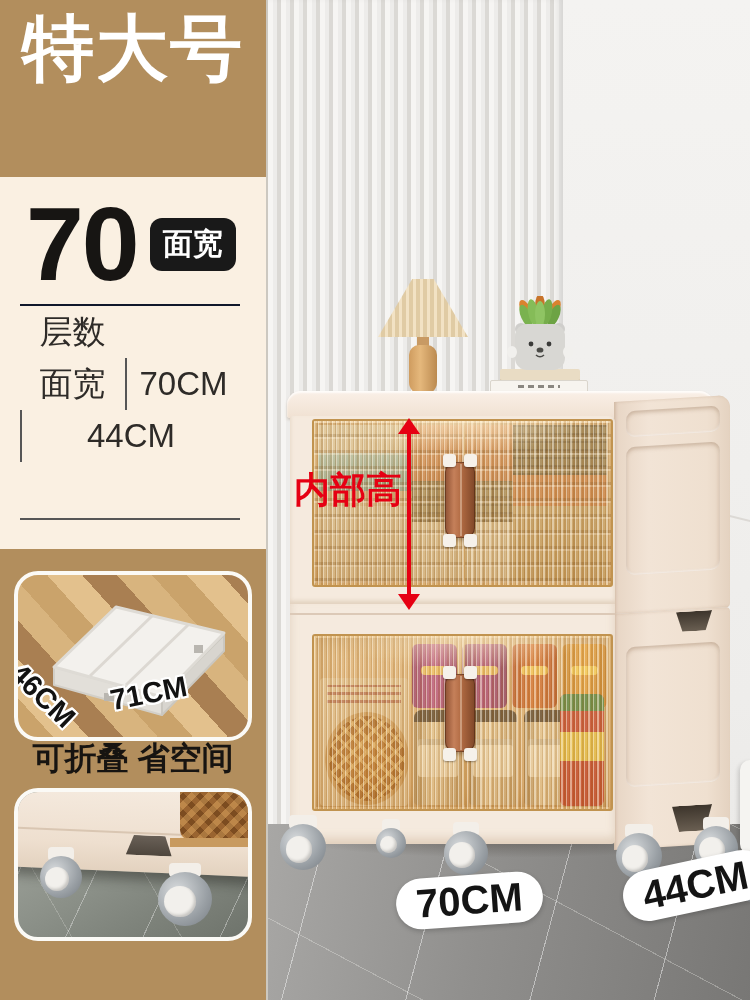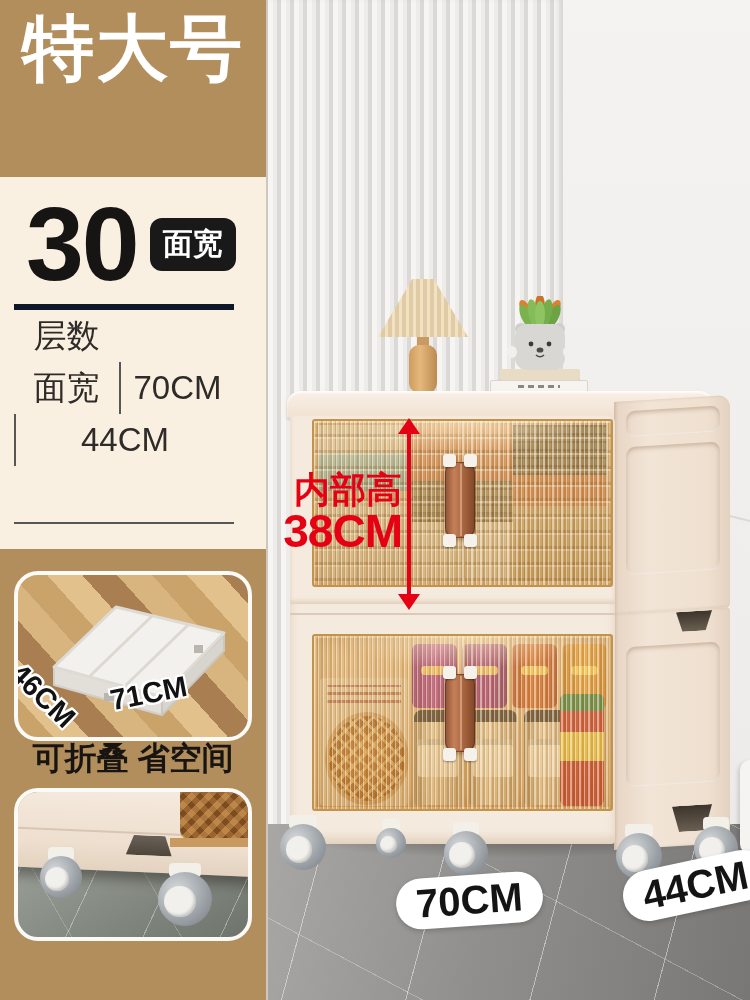--- a/index.html
+++ b/index.html
@@ -13,22 +13,22 @@
   .size-label{position:absolute;left:22px;top:2px;font-size:72px;line-height:1.3;
     font-weight:900;color:#fff;letter-spacing:2px;white-space:nowrap;}
   .variant-badge{position:absolute;left:26px;top:104px;background:#fcf2e2;border-radius:30px;
     padding:3px 18px;font-size:35px;font-weight:800;color:#181512;white-space:nowrap;}
 
   .block-spec{position:absolute;left:0;top:177px;width:266px;height:372px;background:#faf0e2;}
   .width-line{position:absolute;left:26px;top:10px;display:flex;align-items:center;gap:12px;}
   .width-big{font-size:104px;font-weight:800;color:#171513;line-height:1.1;letter-spacing:-2px;}
   .width-badge{background:#191919;color:#fff;font-size:30px;font-weight:700;border-radius:12px;
     padding:6px 13px;white-space:nowrap;}
-  .spec-table{position:absolute;left:14px;top:127px;width:220px;height:212px;
-    border-top:6px solid #0f172a;border-bottom:2px solid #565656;}
+  .spec-table{position:absolute;left:20px;top:127px;width:220px;height:212px;
+    border-top:2px solid #0f172a;border-bottom:2px solid #565656;}
   .spec-row{display:flex;height:52px;align-items:stretch;}
   .spec-label{width:105px;display:flex;align-items:center;justify-content:center;
     font-size:33px;color:#2e2b28;}
   .spec-value{flex:1;display:flex;align-items:center;justify-content:center;
     border-left:2px solid #565656;font-size:33px;color:#2e2b28;}
 
   .block-insets{position:absolute;left:0;top:549px;width:266px;height:451px;background:#b28e5d;}
   .inset{position:absolute;left:14px;width:230px;border:4px solid #fbfaf6;border-radius:24px;
     overflow:hidden;}
   .inset-fold{top:22px;height:162px;
@@ -229,21 +229,21 @@
 <div class="canvas">
 
   <aside class="left-col">
 
     <div class="block-top">
       <div class="size-label">特大号</div>
     </div>
 
     <div class="block-spec">
       <div class="width-line">
-        <span class="width-big">30</span>
+        <span class="width-big">70</span>
         <span class="width-badge">面宽</span>
       </div>
       <div class="spec-table">
         <div class="spec-row">
           <div class="spec-label">层数</div>
         </div>
         <div class="spec-row">
           <div class="spec-label">面宽</div>
           <div class="spec-value">70CM</div>
         </div>
@@ -453,19 +453,18 @@
         <i class="cap"></i>
       </div>
 
     <div class="arrow">
       <i class="head head-t"></i>
       <i class="shaft"></i>
       <i class="head head-b"></i>
     </div>
     <div class="anno">
       <div class="l1">内部高</div>
-      <div class="l2">38CM</div>
     </div>
 
     <div class="pill pill-width">70CM</div>
     <div class="pill pill-depth">44CM</div>
   </main>
 </div>
 
 </body></html>

